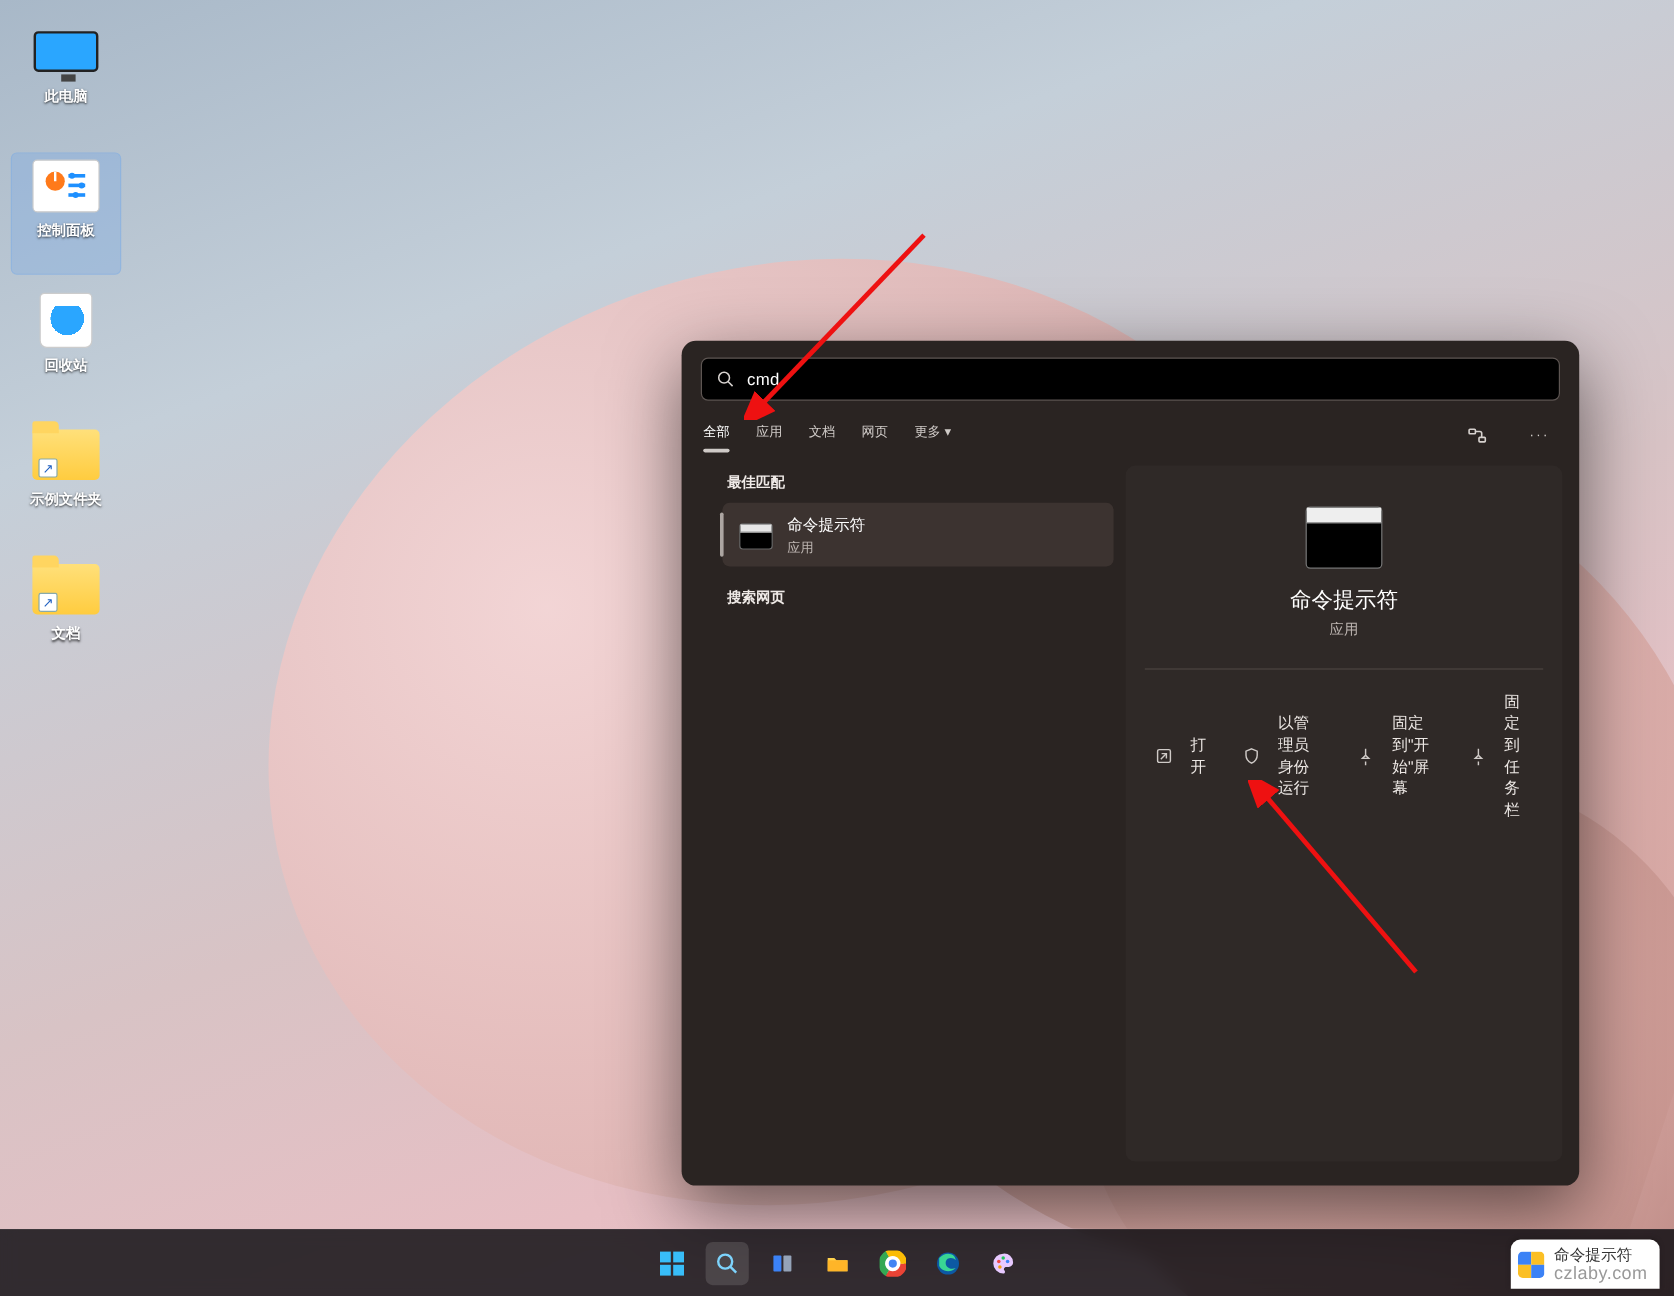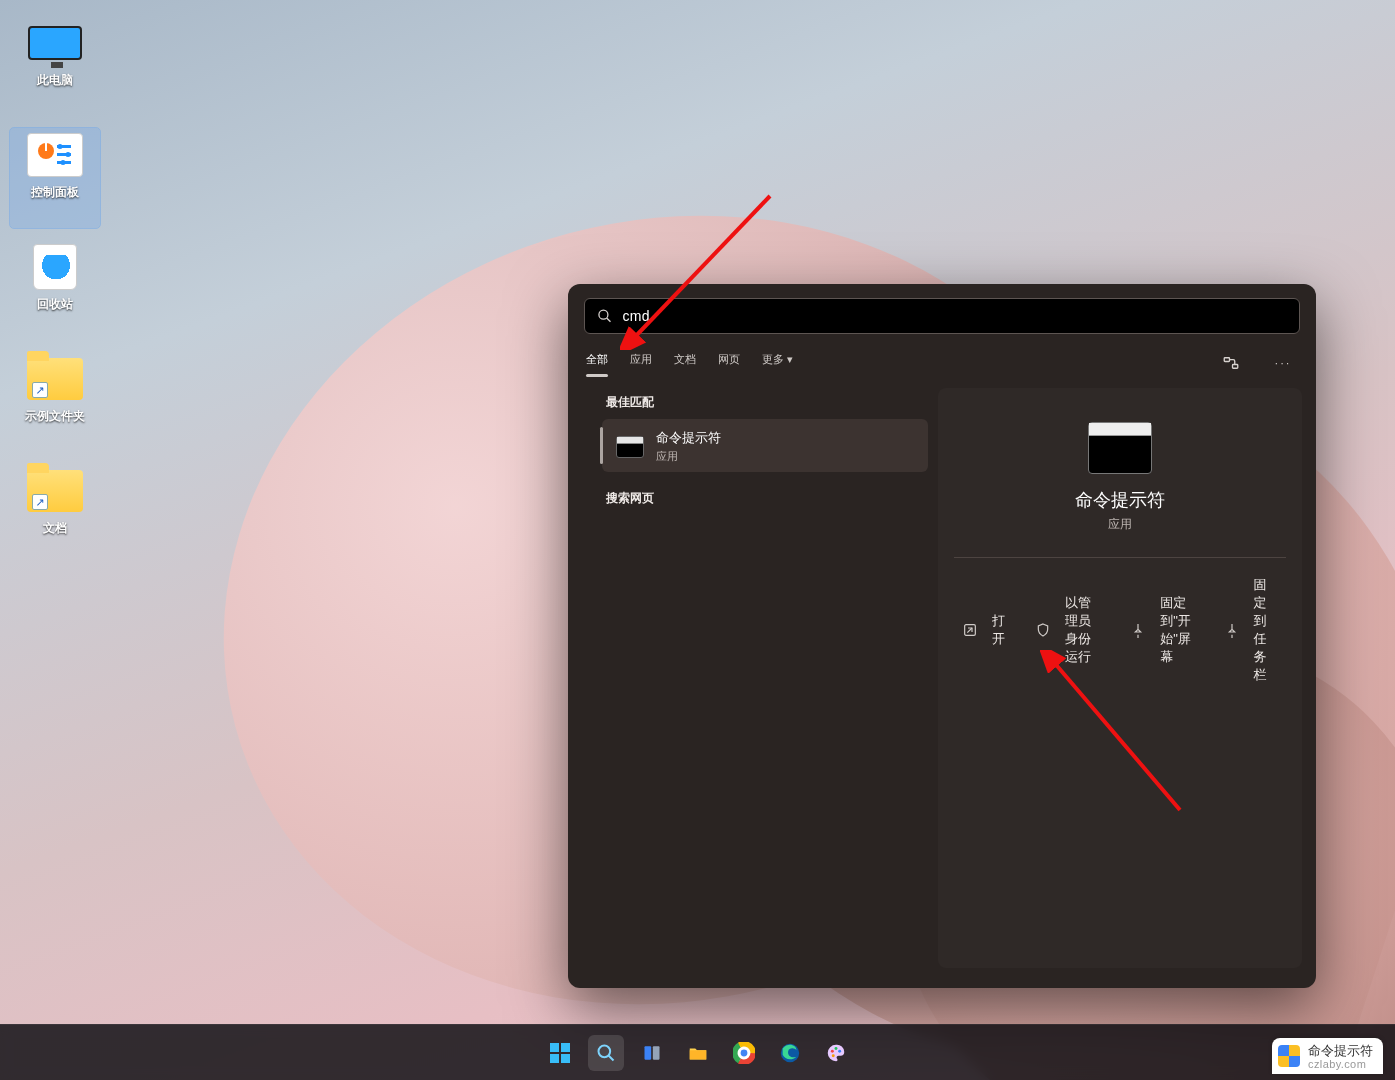--- a/index.html
+++ b/index.html
@@ -108,21 +108,21 @@
   .tb { width:36px; height:36px; border-radius:6px; display:flex; align-items:center;
         justify-content:center; cursor:pointer; }
   .start svg { width:24px; height:24px; }
   .tb.search-task { background:rgba(255,255,255,.12); }
 
   .watermark { position:absolute; right:12px; bottom:6px; display:flex; align-items:center; gap:8px;
                background:#fff; padding:4px 10px 4px 6px; border-radius:8px 8px 0 0;
                font-size:13px; color:#333; box-shadow:0 -1px 4px rgba(0,0,0,.2); }
   .watermark .logo { width:22px; height:22px; border-radius:4px; display:flex; flex-wrap:wrap; overflow:hidden; }
   .watermark .logo span { width:11px; height:11px; }
-  .watermark .sub { font-size:11px; color:#999; display:block; margin-top:-2px; letter-spacing:.4px; }
+  .watermark .sub { font-size:15px; color:#999; display:block; margin-top:-2px; letter-spacing:.4px; }
 </style>
 </head>
 <body>
 
 <div class="desktop">
   <div class="petal1"></div>
   <div class="petal2"></div>
   <div class="petal3"></div>
 
   <div class="desktop-icons">

